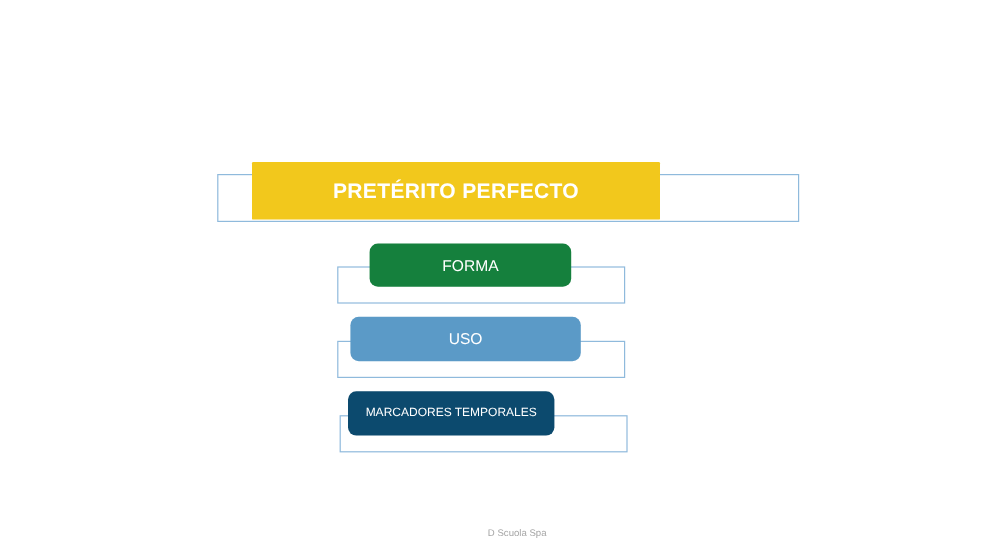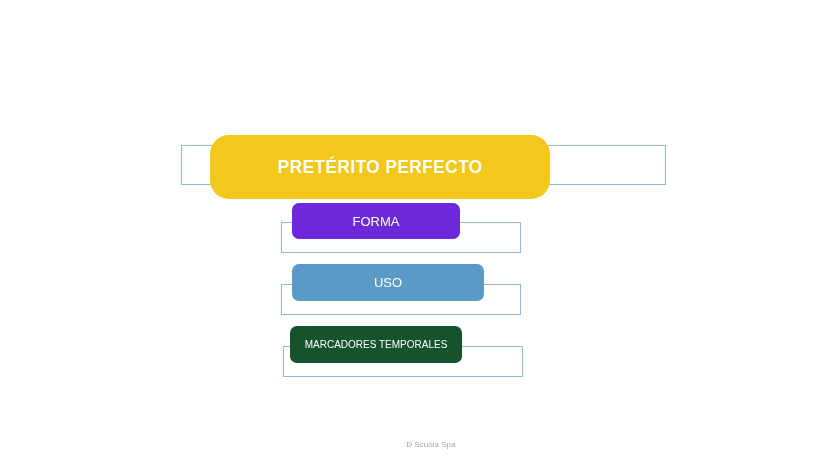--- a/index.html
+++ b/index.html
@@ -25,22 +25,22 @@
     left: 181px;
     top: 145px;
     width: 485px;
     height: 40px;
   }
   .title-box {
     position: absolute;
     left: 210px;
     top: 135px;
     width: 340px;
-    height: 64px;
-    border-radius: 19px;
+    height: 48px;
+    border-radius: 1px;
     display: flex;
     align-items: center;
     justify-content: center;
   }
   .title-box .label {
     color: #ffffff;
     font-weight: bold;
     font-size: 17.5px;
     letter-spacing: 0.3px;
   }
@@ -77,29 +77,29 @@
 <body>
 
 <div class="slide">
 
   <div class="outline title-outline"></div>
   <div class="title-box" style="background-color: rgb(242, 200, 28);">
     <span class="label">PRETÉRITO PERFECTO</span>
   </div>
 
   <div class="outline section-outline-1"></div>
-  <div class="section-box section-box-1" style="background-color: #6d28d9;">
+  <div class="section-box section-box-1" style="background-color: #15803d; margin-left: 16px;">
     <span class="label">FORMA</span>
   </div>
 
   <div class="outline section-outline-2"></div>
   <div class="section-box section-box-2" style="background-color: rgb(91, 154, 199);">
     <span class="label">USO</span>
   </div>
 
   <div class="outline section-outline-3"></div>
-  <div class="section-box section-box-3" style="background-color: #14532d;">
+  <div class="section-box section-box-3" style="background-color: #0c4a6e;">
     <span class="label">MARCADORES TEMPORALES</span>
   </div>
 
   <div class="footer">D Scuola Spa</div>
 
 </div>
 
 </body></html>

